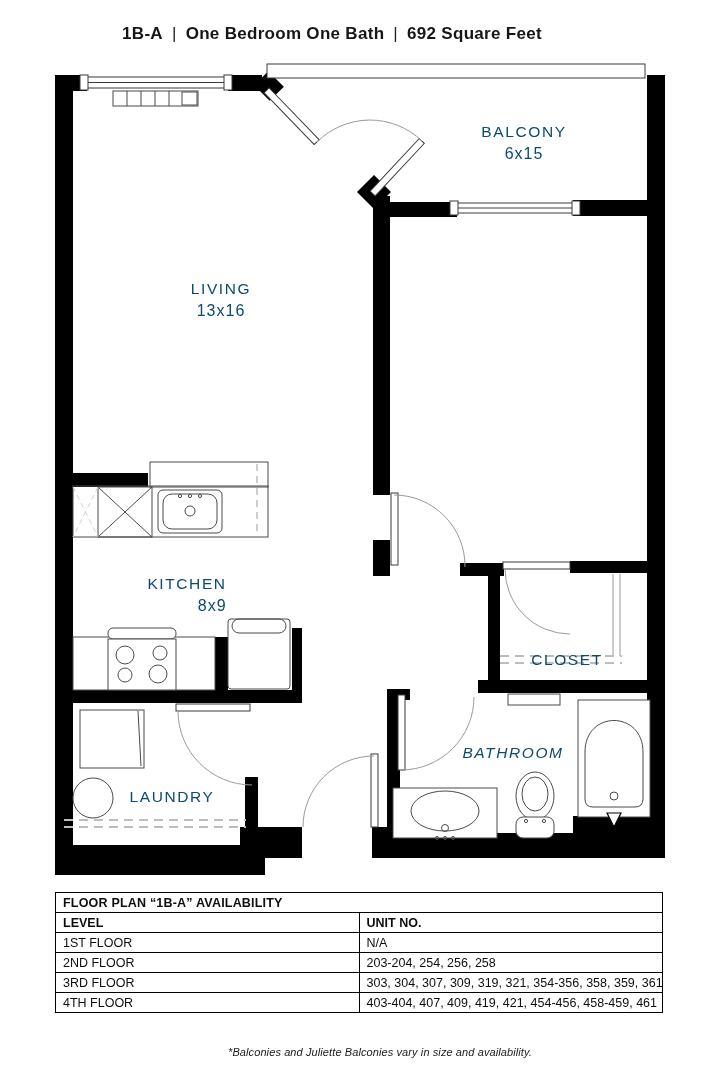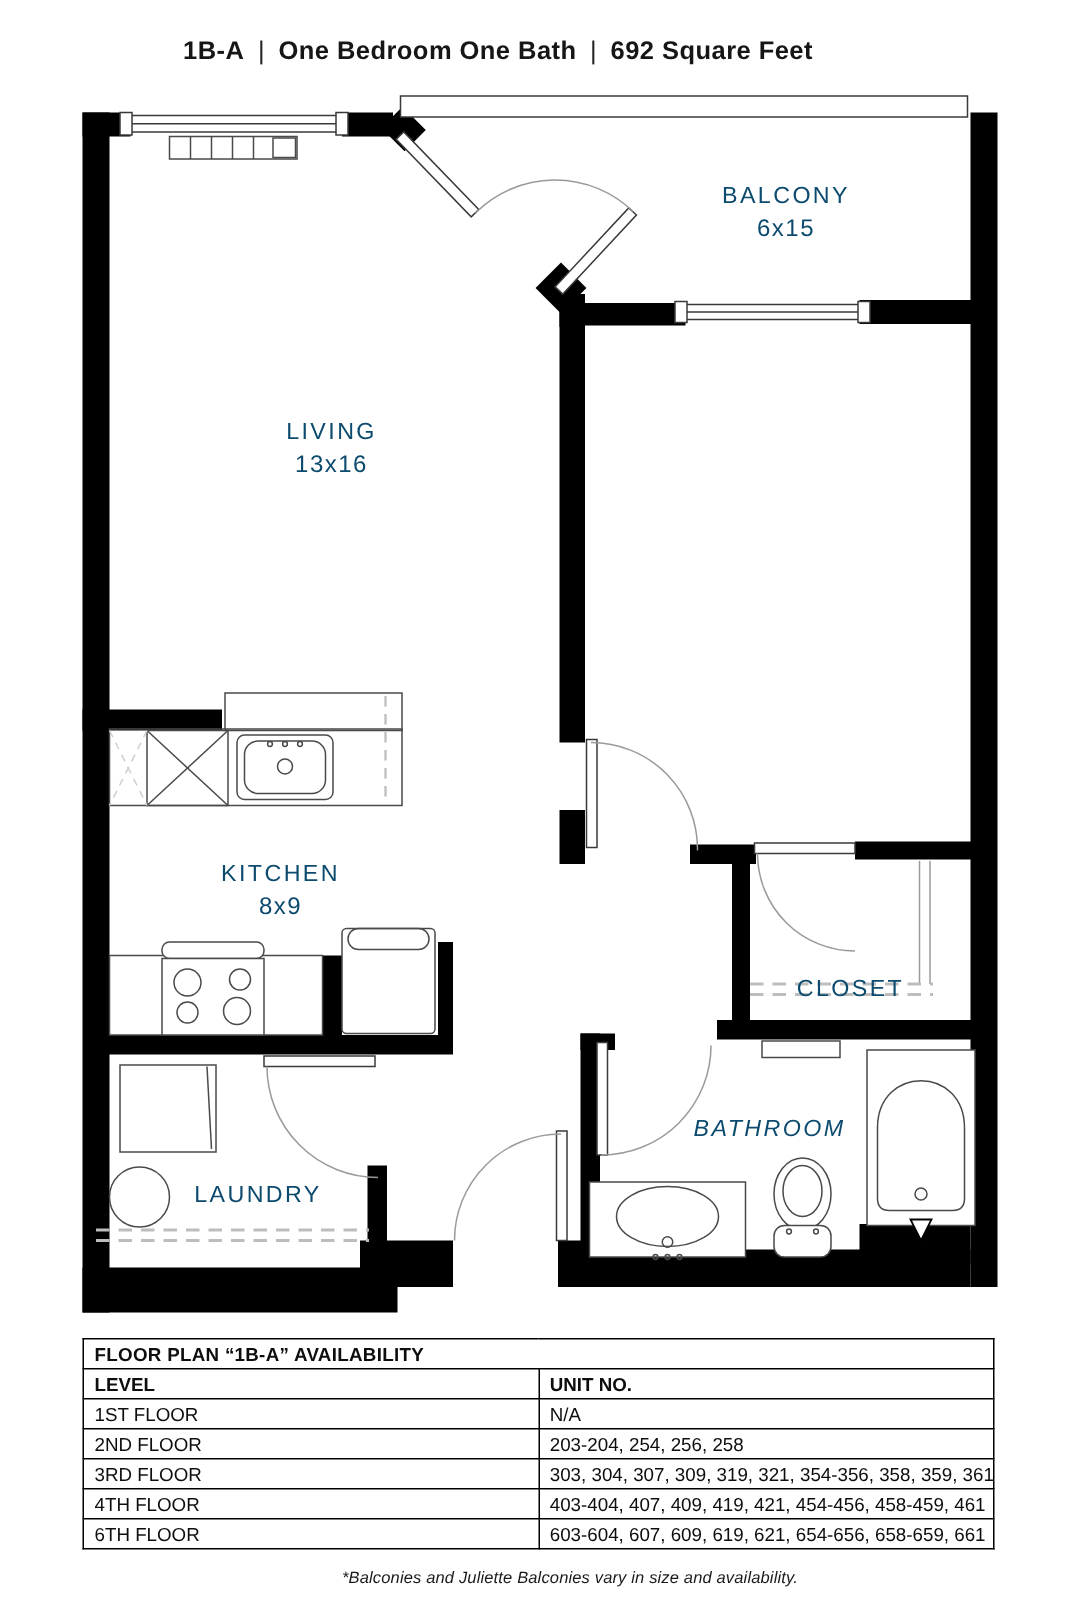--- a/index.html
+++ b/index.html
@@ -220,21 +220,21 @@
 
   
   <div class="room-label" style="left:221px;top:299px;">
     <div class="rname">LIVING</div>
     <div class="rdims">13x16</div>
   </div>
   <div class="room-label" style="left:524px;top:142px;">
     <div class="rname">BALCONY</div>
     <div class="rdims">6x15</div>
   </div>
-  <div class="room-label" style="left:187px;top:594px;">
+  <div class="room-label" style="left:187px;top:594px;text-align:right;">
     <div class="rname">KITCHEN</div>
     <div class="rdims">8x9</div>
   </div>
   <div class="room-label" style="left:567px;top:644px;margin-top:16px;">
     <div class="rname">CLOSET</div>
   </div>
   <div class="room-label" style="left:172px;top:797px;">
     <div class="rname">LAUNDRY</div>
   </div>
   <div class="room-label" style="left:513px;top:753px;font-style:italic;">
@@ -260,21 +260,17 @@
     <td>203-204, 254, 256, 258</td>
   </tr>
   <tr>
     <td class="col-level">3RD FLOOR</td>
     <td>303, 304, 307, 309, 319, 321, 354-356, 358, 359, 361</td>
   </tr>
   <tr>
     <td class="col-level">4TH FLOOR</td>
     <td>403-404, 407, 409, 419, 421, 454-456, 458-459, 461</td>
   </tr>
-  <tr>
-    <td class="col-level">6TH FLOOR</td>
-    <td>603-604, 607, 609, 619, 621, 654-656, 658-659, 661</td>
-  </tr>
 </tbody>
   </table>
 
 <div class="watermark">Atlas Management LLC</div>
 <div class="footnote">*Balconies and Juliette Balconies vary in size and availability.</div>
 
 </body></html>

